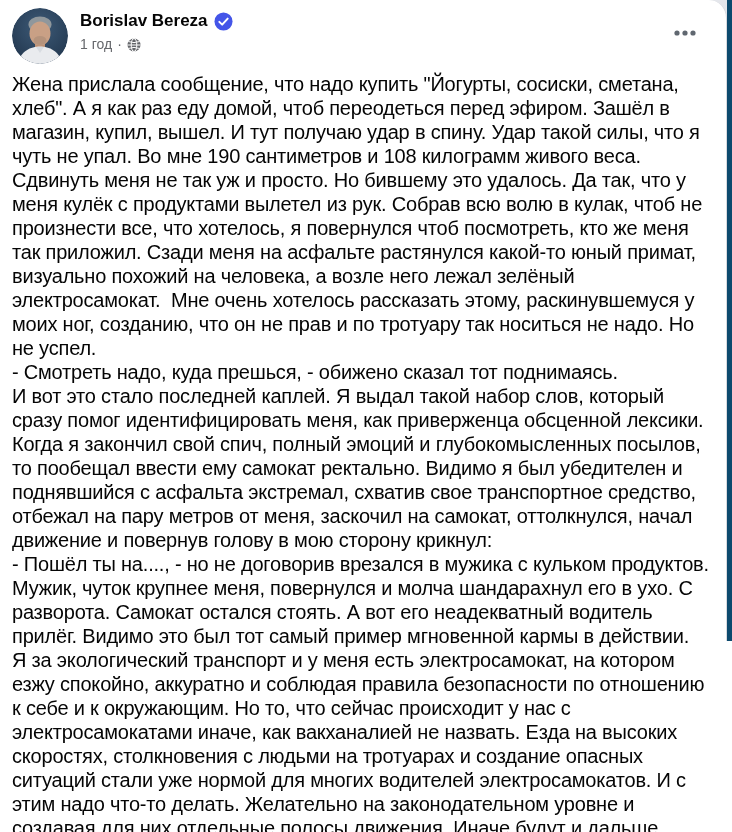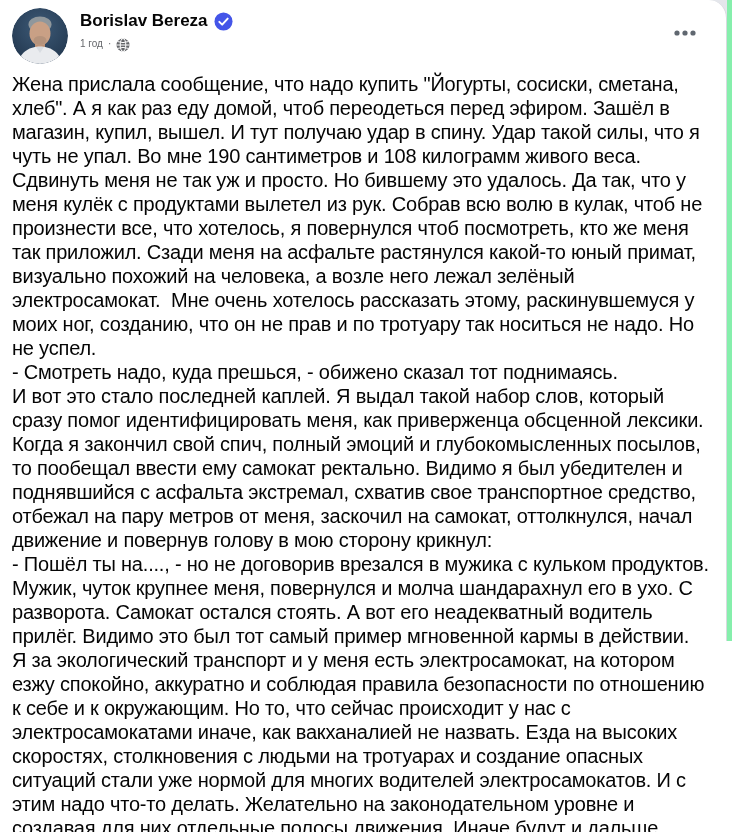--- a/index.html
+++ b/index.html
@@ -1,39 +1,39 @@
 <!DOCTYPE html>
 <html lang="ru"><head>
 <meta charset="utf-8">
 <style>
   * { margin:0; padding:0; box-sizing:border-box; }
   html,body { width:732px; height:832px; overflow:hidden;
     font-family:"Liberation Sans","DejaVu Sans",sans-serif;
     background:#ffffff; }
-  .stage { position:relative; width:732px; height:641px; background:#86efac; }
+  .stage { position:relative; width:732px; height:641px; background:#0c4a6e; }
 
   
   .corner-bg { position:absolute; top:0; right:5px; width:22px; height:22px;
     background:#e4e6eb; z-index:0; }
 
   .card { position:absolute; top:0; left:0; right:5px; bottom:0;
     background:#fff; border-right:1px solid #d8dadf;
     border-top-right-radius:18px; z-index:1; }
 
   
   .post-header { position:relative; padding:8px 12px 0 12px; display:flex; }
   .avatar { width:56px; height:56px; border-radius:50%; overflow:hidden;
     flex:0 0 56px; cursor:pointer; }
   .hdr-text { margin-left:12px; padding-top:2px; }
   .name-row { display:flex; align-items:center; gap:6px; }
   .author-name { font-size:17px; font-weight:bold; color:#050505;
     line-height:22px; cursor:pointer; }
   .badge { width:19px; height:19px; display:inline-block; }
   .meta-row { display:flex; align-items:center; gap:5px; margin-top:3px;
-    font-size:10px; color:#65676B; line-height:18px; }
+    font-size:14px; color:#65676B; line-height:18px; }
   .timestamp { cursor:pointer; }
   .dot-sep { color:#65676B; }
   .globe { width:14px; height:14px; display:inline-block; margin-top:1px; }
   .more-btn { position:absolute; top:20px; right:24px; width:34px; height:26px;
     display:flex; align-items:center; justify-content:center; cursor:pointer;
     border-radius:6px; }
 
   
   .post-body { margin-top:8px; padding:0 14px 0 12px; color:#050505;
     font-size:20px; line-height:24px; letter-spacing:-0.2px; }

